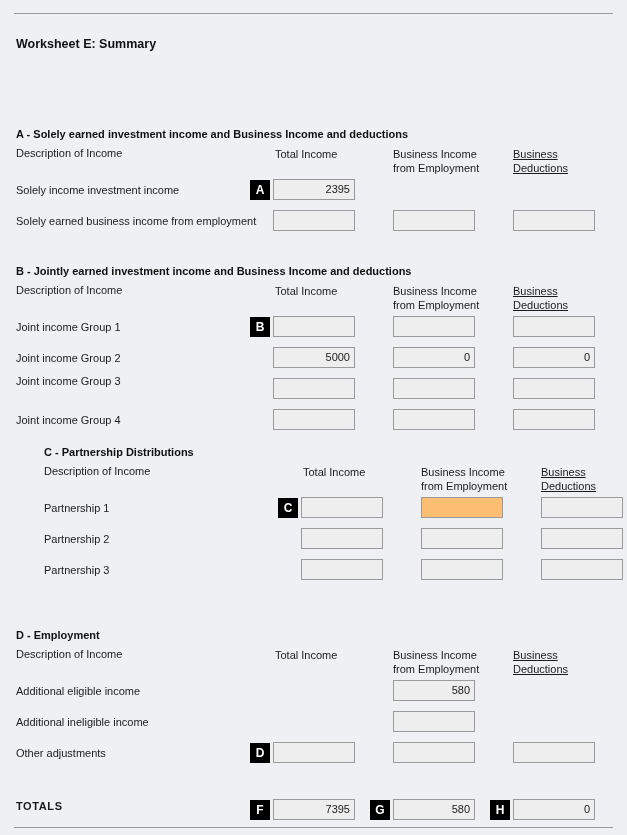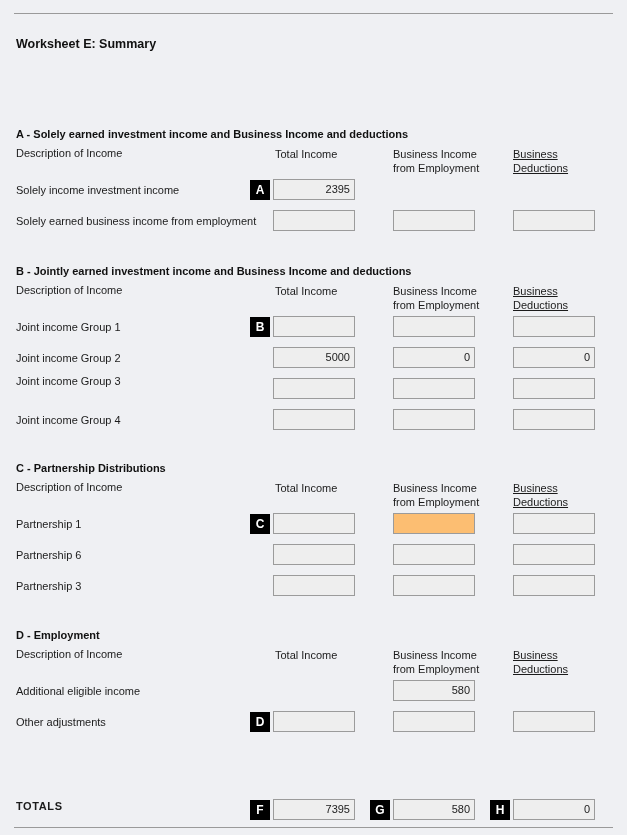--- a/index.html
+++ b/index.html
@@ -200,21 +200,21 @@
           <div class="fld c2" style="top: 9px;"></div>
           <div class="fld c3" style="top: 9px;"></div>
         </div>
         <div class="row">
           <div class="col-label" style="top: 14px;">Joint income Group 4</div>
           <div class="fld c1" style="top: 9px;"></div>
           <div class="fld c2" style="top: 9px;"></div>
           <div class="fld c3" style="top: 9px;"></div>
         </div>
       </div>
-      <div class="section" style="top: 462px;">
+      <div class="section" style="top: 446px; padding-left: 28px;">
         <div class="section-title">C - Partnership Distributions</div>
         <div class="hdr-row">
           <div class="col-label" style="top: 7px;">Description of Income</div>
           <div class="hdr c1" style="top: 7px;">Total Income</div>
           <div class="hdr c2" style="top: 7px;">
             <div>Business Income</div>
             <div>from Employment</div>
           </div>
           <div class="hdr c3" style="top: 7px;">
             <div>Business</div>
@@ -222,21 +222,21 @@
           </div>
         </div>
         <div class="row">
           <div class="col-label" style="top: 14px;">Partnership 1</div>
           <div class="fld c1" style="top: 9px;"></div>
           <div class="fld c2 highlight" style="top: 9px;"></div>
           <div class="fld c3" style="top: 9px;"></div>
           <div class="badge b1" style="top: 10px;">C</div>
         </div>
         <div class="row">
-          <div class="col-label" style="top: 14px;">Partnership 6</div>
+          <div class="col-label" style="top: 14px;">Partnership 2</div>
           <div class="fld c1" style="top: 9px;"></div>
           <div class="fld c2" style="top: 9px;"></div>
           <div class="fld c3" style="top: 9px;"></div>
         </div>
         <div class="row">
           <div class="col-label" style="top: 14px;">Partnership 3</div>
           <div class="fld c1" style="top: 9px;"></div>
           <div class="fld c2" style="top: 9px;"></div>
           <div class="fld c3" style="top: 9px;"></div>
         </div>
@@ -251,20 +251,24 @@
             <div>from Employment</div>
           </div>
           <div class="hdr c3" style="top: 7px;">
             <div>Business</div>
             <div>Deductions</div>
           </div>
         </div>
         <div class="row">
           <div class="col-label" style="top: 14px;">Additional eligible income</div>
           <div class="fld c2" style="top: 9px;">580</div>
+        </div>
+        <div class="row">
+          <div class="col-label" style="top: 14px;">Additional ineligible income</div>
+          <div class="fld c2" style="top: 9px;"></div>
         </div>
         <div class="row">
           <div class="col-label" style="top: 14px;">Other adjustments</div>
           <div class="fld c1" style="top: 9px;"></div>
           <div class="fld c2" style="top: 9px;"></div>
           <div class="fld c3" style="top: 9px;"></div>
           <div class="badge b1" style="top: 10px;">D</div>
         </div>
       </div>
     </div>

